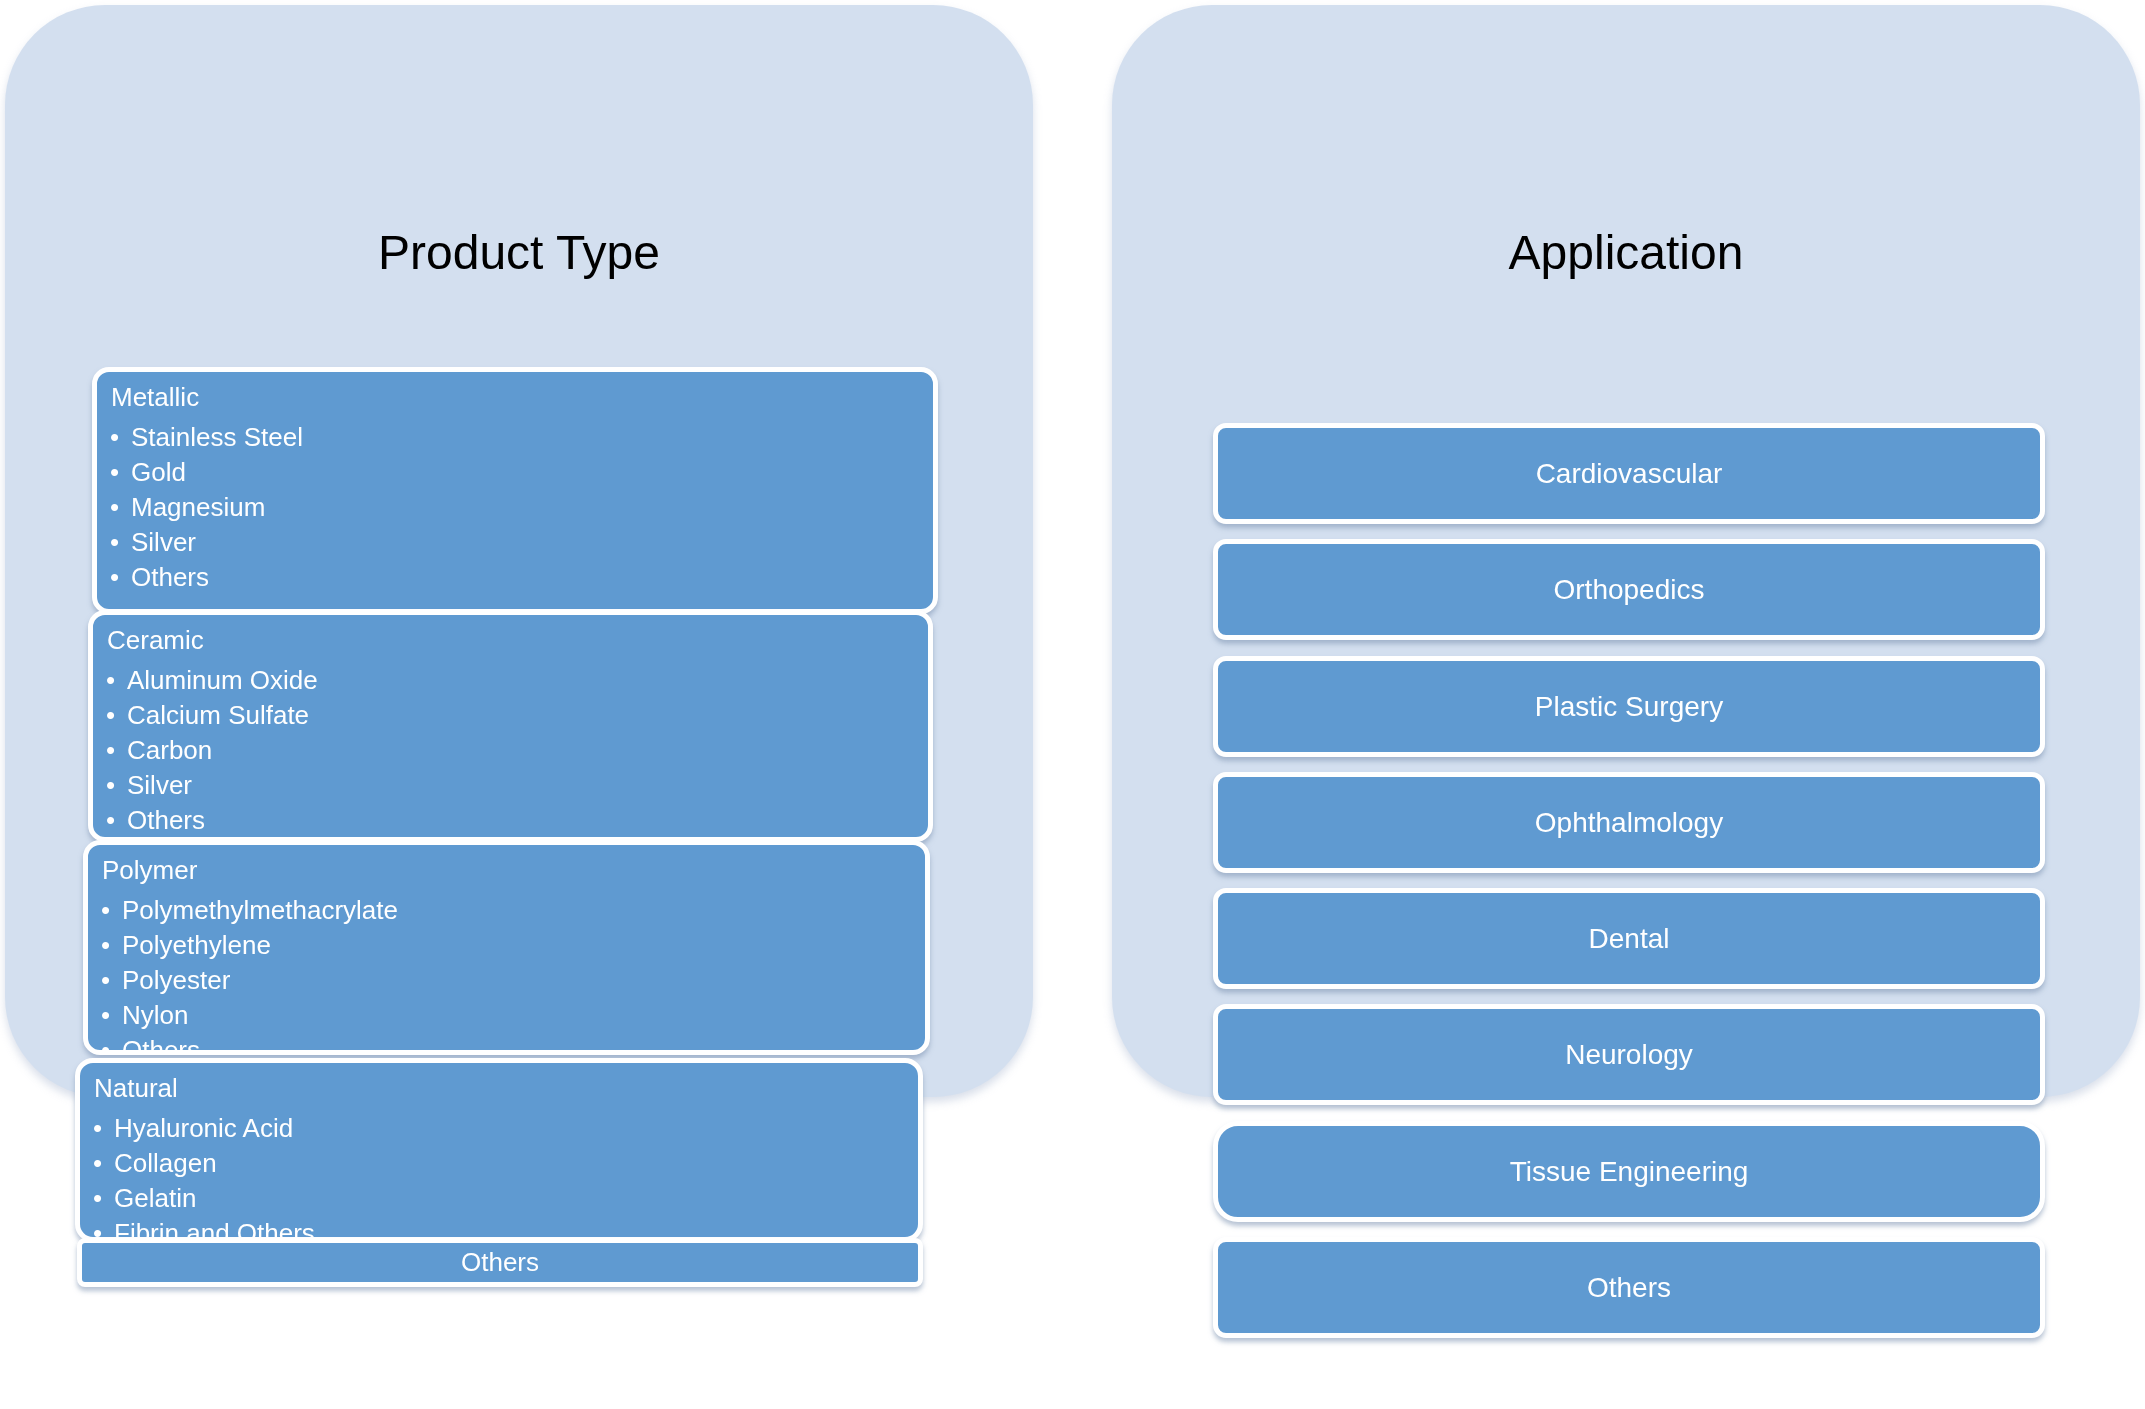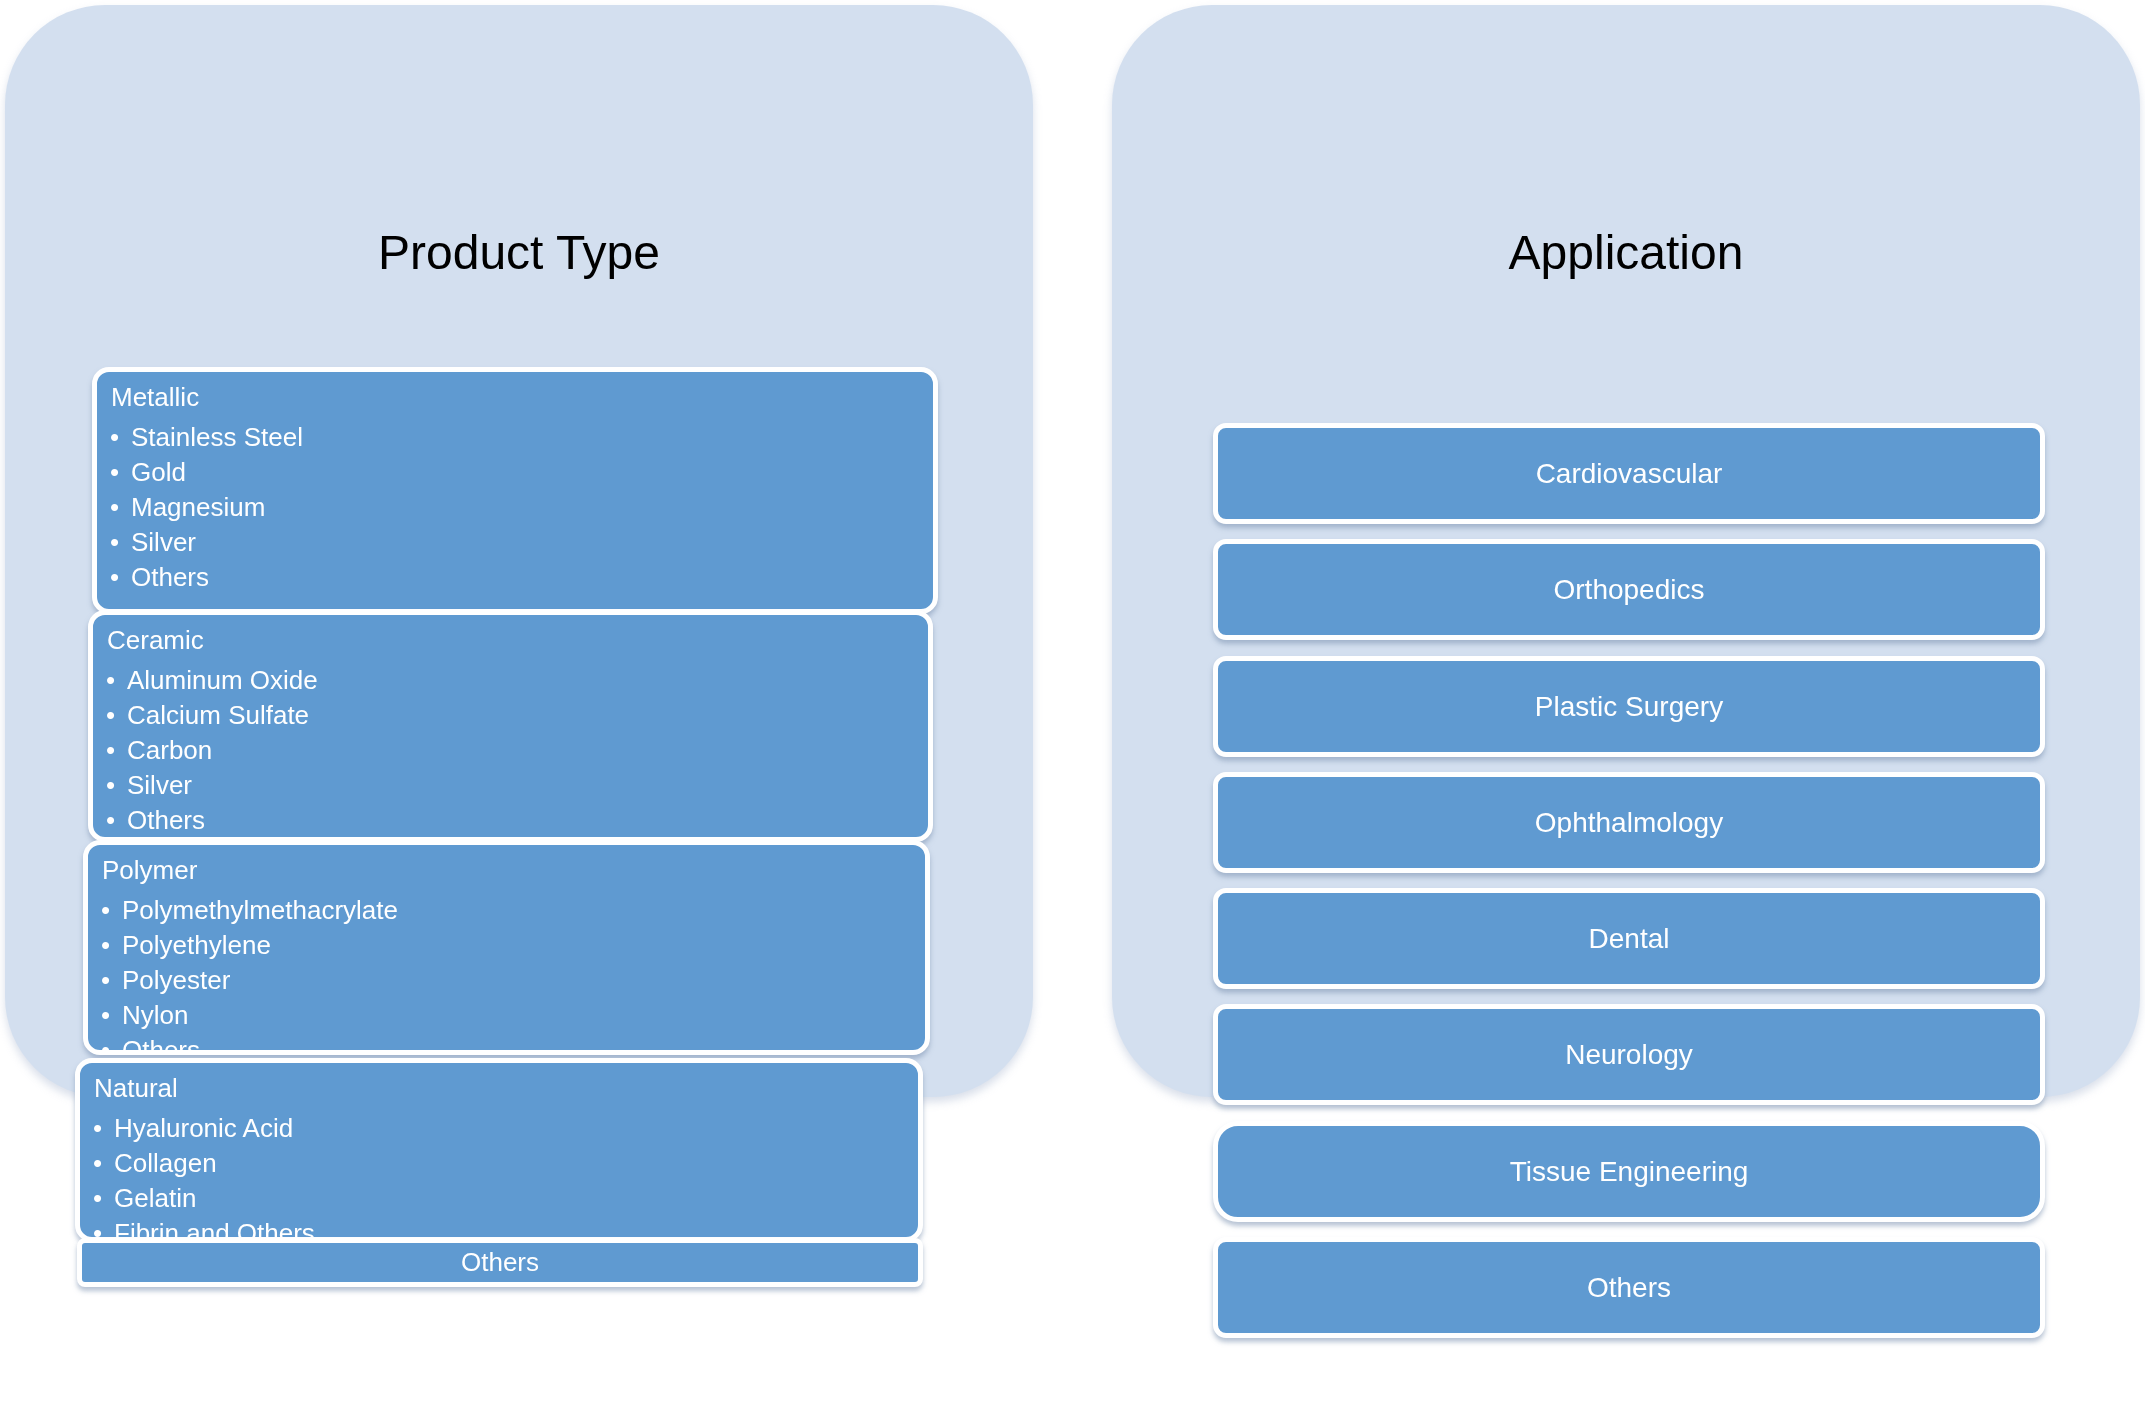--- a/index.html
+++ b/index.html
@@ -26,21 +26,21 @@
     color:var(--box_text,#ffffff);
     box-shadow:0 4px 5px rgba(124,145,176,.55);
   }
   .group-box .hdr { margin:8px 0 0 14px; font-size:26px; line-height:34px; white-space:nowrap; }
   .group-box ul { margin:6px 0 0 0; padding:0 0 0 13px; list-style:none; font-size:26px; }
   .group-box li { line-height:35px; white-space:nowrap; }
   .group-box li::before { content:"\2022"; display:inline-block; width:21px; }
   #box-metallic { left:87px;  top:362px;  width:846px; height:247px; }
   #box-ceramic  { left:83px;  top:605px;  width:845px; height:232px; }
   #box-polymer  { left:78px;  top:835px;  width:847px; height:215px; }
-  #box-natural  { left:70px;  top:1053px; width:848px; height:184px; }
+  #box-natural  { left:70px;  top:1053px; width:848px; height:184px;border-radius:18px; }
   .bar-box {
     position:absolute; box-sizing:border-box;
     left:72px; top:1233px; width:846px; height:49px;
     background:var(--box_fill,#5f9ad1);
     border:5px solid var(--box_border,#ffffff); border-radius:8px;
     color:var(--box_text,#ffffff); font-size:26px;
     display:flex; align-items:center; justify-content:center;
     box-shadow:0 4px 5px rgba(124,145,176,.55);
   }
   .app-box {

